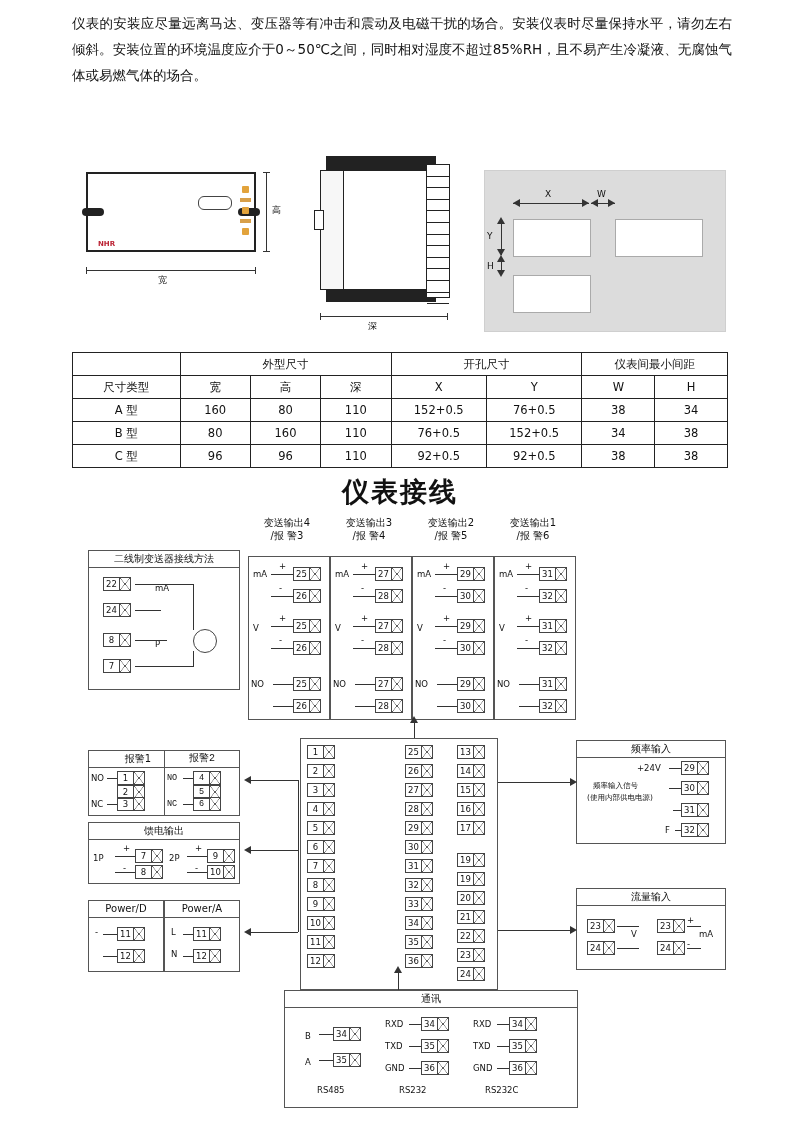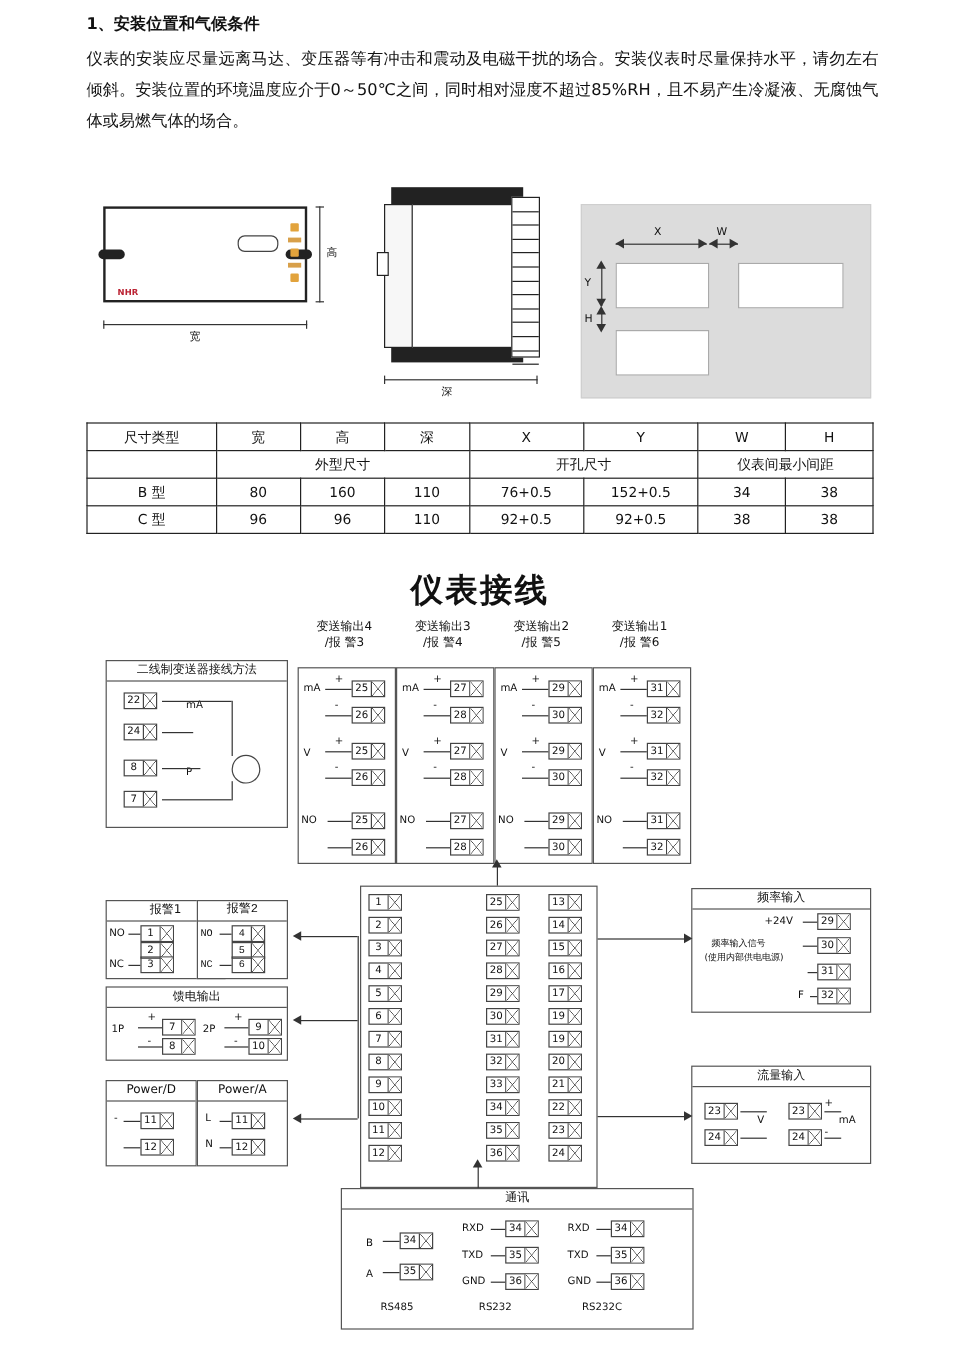--- a/index.html
+++ b/index.html
@@ -86,21 +86,20 @@
   .cL{position:absolute;left:6px;top:6px;width:26px;}
   .cR2{position:absolute;left:104px;top:6px;width:26px;}
   .cR3{position:absolute;left:156px;top:6px;width:26px;}
 </style>
 </head>
 <body>
 
 <div class="page">
 
   <div class="txt">
-    <h3>1、安装位置和气候条件</h3>
     <p>仪表的安装应尽量远离马达、变压器等有冲击和震动及电磁干扰的场合。安装仪表时尽量保持水平，请勿左右倾斜。安装位置的环境温度应介于0～50℃之间，同时相对湿度不超过85%RH，且不易产生冷凝液、无腐蚀气体或易燃气体的场合。</p>
   </div>
 
   <div class="draw">
 
     <div class="fig1">
       <div class="meterbox">
         <div class="earL"></div>
         <div class="earR"></div>
         <div class="meterscreen-inner"></div>
@@ -166,34 +165,44 @@
       <div class="arrowlinev" style="left:16px;top:86px;height:18px;"></div>
       <div class="arw arwU" style="left:12px;top:84px;"></div>
       <div class="arw arwD" style="left:12px;top:99px;"></div>
       <div class="mini" style="left:2px;top:90px;">H</div>
     </div>
   </div>
 
   <table class="dim">
     <tbody>
         <tr>
+      <td style="border:1px solid #222;border-left:1px solid #222;width:110px;"></td>
+      <td colspan="3">外型尺寸</td>
+      <td colspan="2">开孔尺寸</td>
+      <td colspan="2">仪表间最小间距</td>
+    </tr>
+    <tr>
       <td>尺寸类型</td>
       <td style="width:70px">宽</td>
       <td style="width:70px">高</td>
       <td style="width:70px">深</td>
       <td style="width:95px">X</td>
       <td style="width:95px">Y</td>
       <td style="width:73px">W</td>
       <td style="width:73px">H</td>
     </tr>
     <tr>
-      <td style="border:1px solid #222;border-left:1px solid #222;width:110px;"></td>
-      <td colspan="3">外型尺寸</td>
-      <td colspan="2">开孔尺寸</td>
-      <td colspan="2">仪表间最小间距</td>
+      <td>A 型</td>
+      <td>160</td>
+      <td>80</td>
+      <td>110</td>
+      <td>152+0.5</td>
+      <td>76+0.5</td>
+      <td>38</td>
+      <td>34</td>
     </tr>
     <tr>
       <td>B 型</td>
       <td>80</td>
       <td>160</td>
       <td>110</td>
       <td>76+0.5</td>
       <td>152+0.5</td>
       <td>34</td>
       <td>38</td>
@@ -631,21 +640,21 @@
             <div class="s"></div>
           </div>
         <div class="tm" style="position:relative;margin-bottom:5px;">
             <div class="n">15</div>
             <div class="s"></div>
           </div>
         <div class="tm" style="position:relative;margin-bottom:5px;">
             <div class="n">16</div>
             <div class="s"></div>
           </div>
-        <div class="tm" style="position:relative;margin-bottom:5px;">
+        <div class="tm" style="position:relative;margin-bottom:18px;">
             <div class="n">17</div>
             <div class="s"></div>
           </div>
         <div class="tm" style="position:relative;margin-bottom:5px;">
             <div class="n">19</div>
             <div class="s"></div>
           </div>
         <div class="tm" style="position:relative;margin-bottom:5px;">
             <div class="n">19</div>
             <div class="s"></div>

